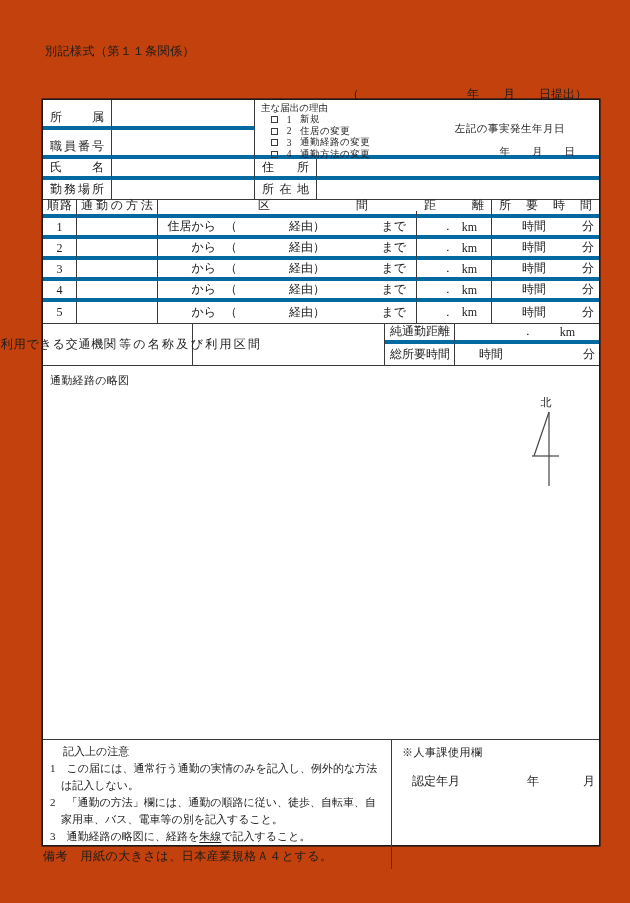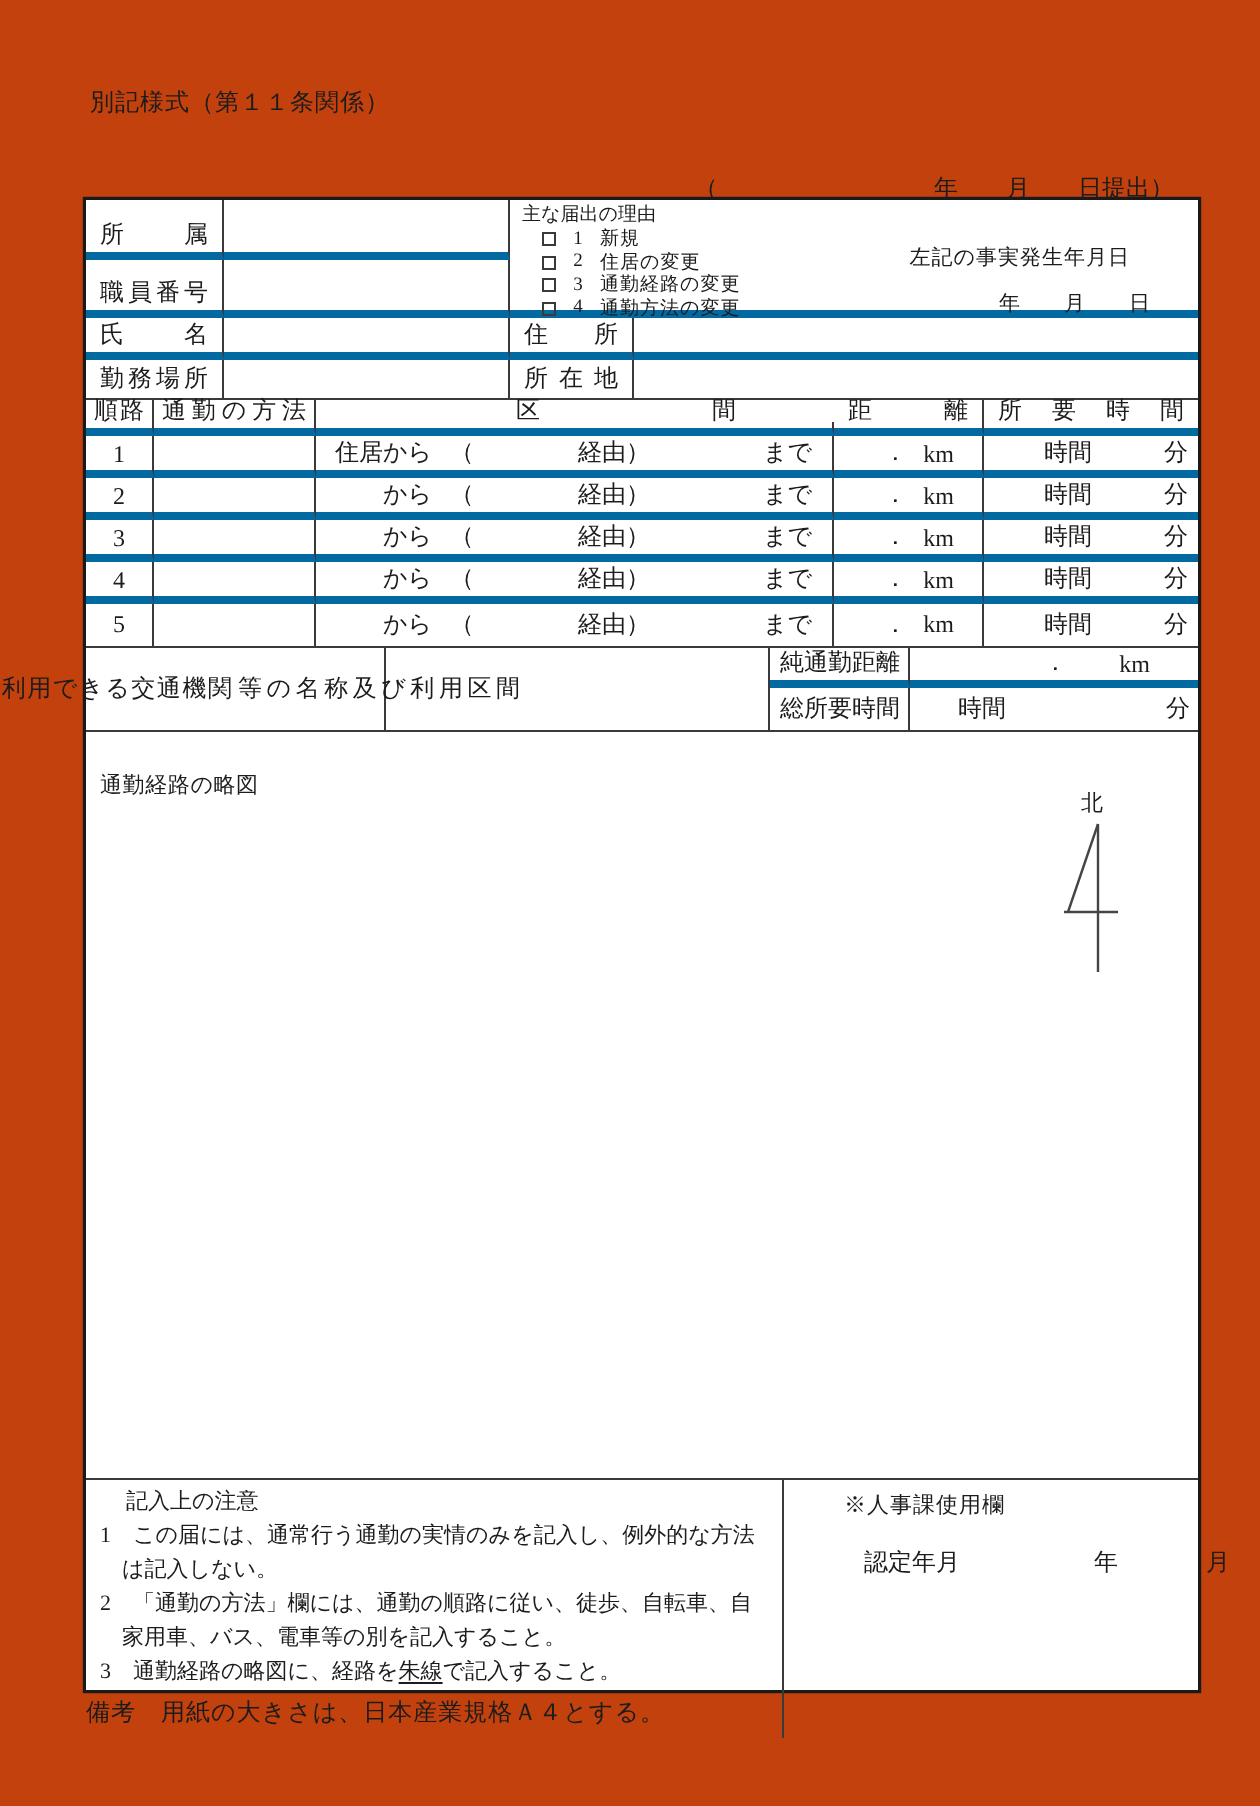--- a/index.html
+++ b/index.html
@@ -59,26 +59,26 @@
   .ot-label{grid-area:1 / 1 / 3 / 2;justify-content:center;
     padding:0 4px;gap:3px;}
   .ot-label .jt{width:100%;flex:0 0 auto;font-size:12px;}
   .ot-input{grid-area:1 / 2 / 3 / 3;}
   .small-lbl{padding:0 5px;}
   .net-val{justify-content:flex-end;gap:26px;padding-right:24px;}
   .tot-val{justify-content:space-between;padding:0 4px 0 24px;}
 
   
   .secD{position:relative;height:374px;box-sizing:border-box;display:block;}
-  .map-label{position:absolute;left:7px;top:19px;font-size:11px;letter-spacing:.3px;}
+  .map-label{position:absolute;left:7px;top:7px;font-size:11px;letter-spacing:.3px;}
   .north{position:absolute;top:30px;right:36px;width:34px;text-align:center;}
   .north-label{font-size:11px;line-height:12px;}
 
   
-  .secE{display:grid;grid-template-columns:349px 207px;height:130px;box-sizing:border-box;gap:20px;}
+  .secE{display:grid;grid-template-columns:349px 207px;height:130px;box-sizing:border-box;}
   .notes-cell{display:block;padding:3px 4px 0 7px;font-size:11px;}
   .note-line{line-height:17px;white-space:nowrap;}
   .note-head{text-indent:13px;}
   .u{text-decoration:underline;text-underline-offset:2px;}
   .hr-cell{display:block;position:relative;padding:0;font-size:12px;}
   .hr-head{position:absolute;left:10px;top:5px;font-size:11px;letter-spacing:.5px;}
   .hr-row{position:absolute;left:20px;white-space:nowrap;}
   .hr-row1{top:33px;}
   .hr-row2{top:70px;}
   .ml67{margin-left:67px;} .ml44{margin-left:44px;}

